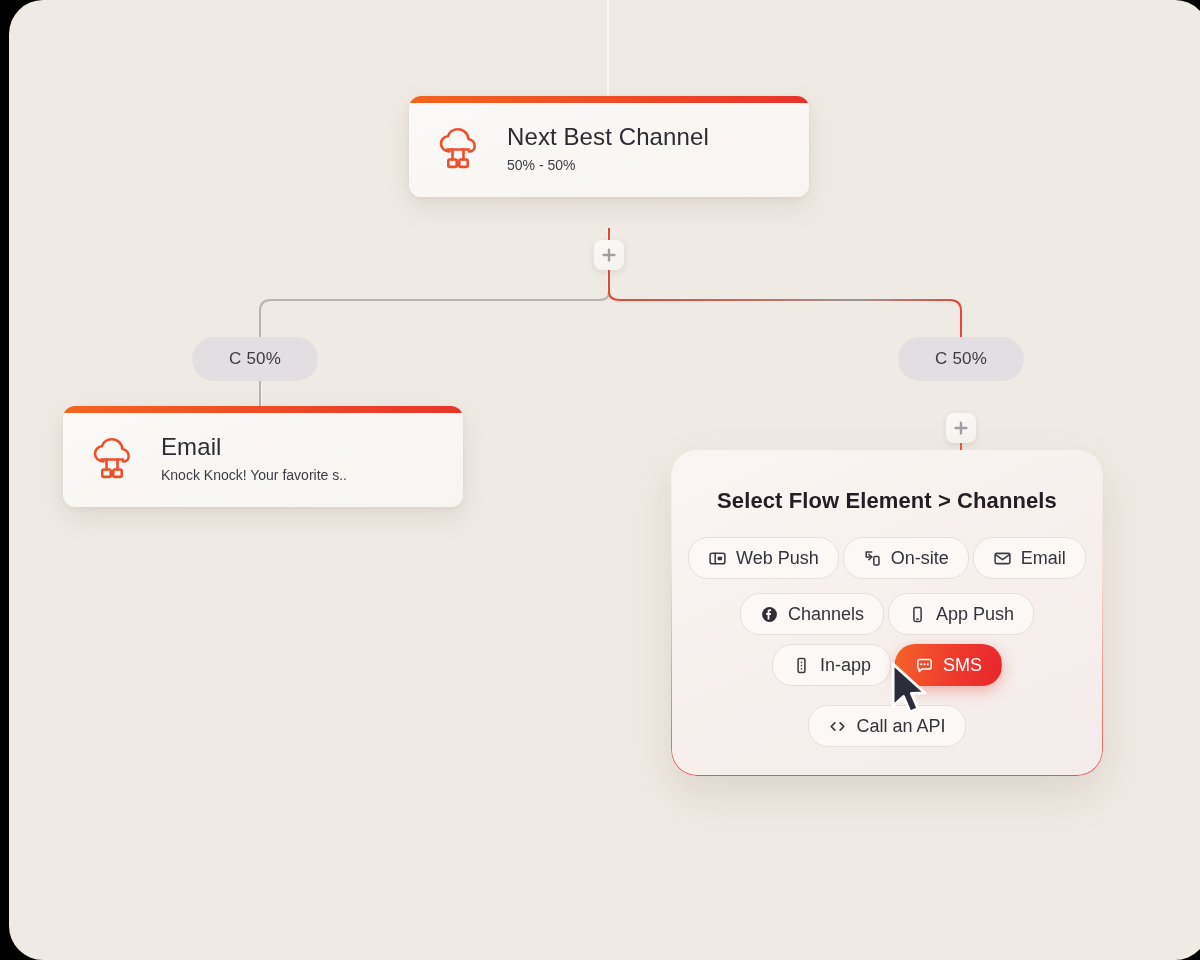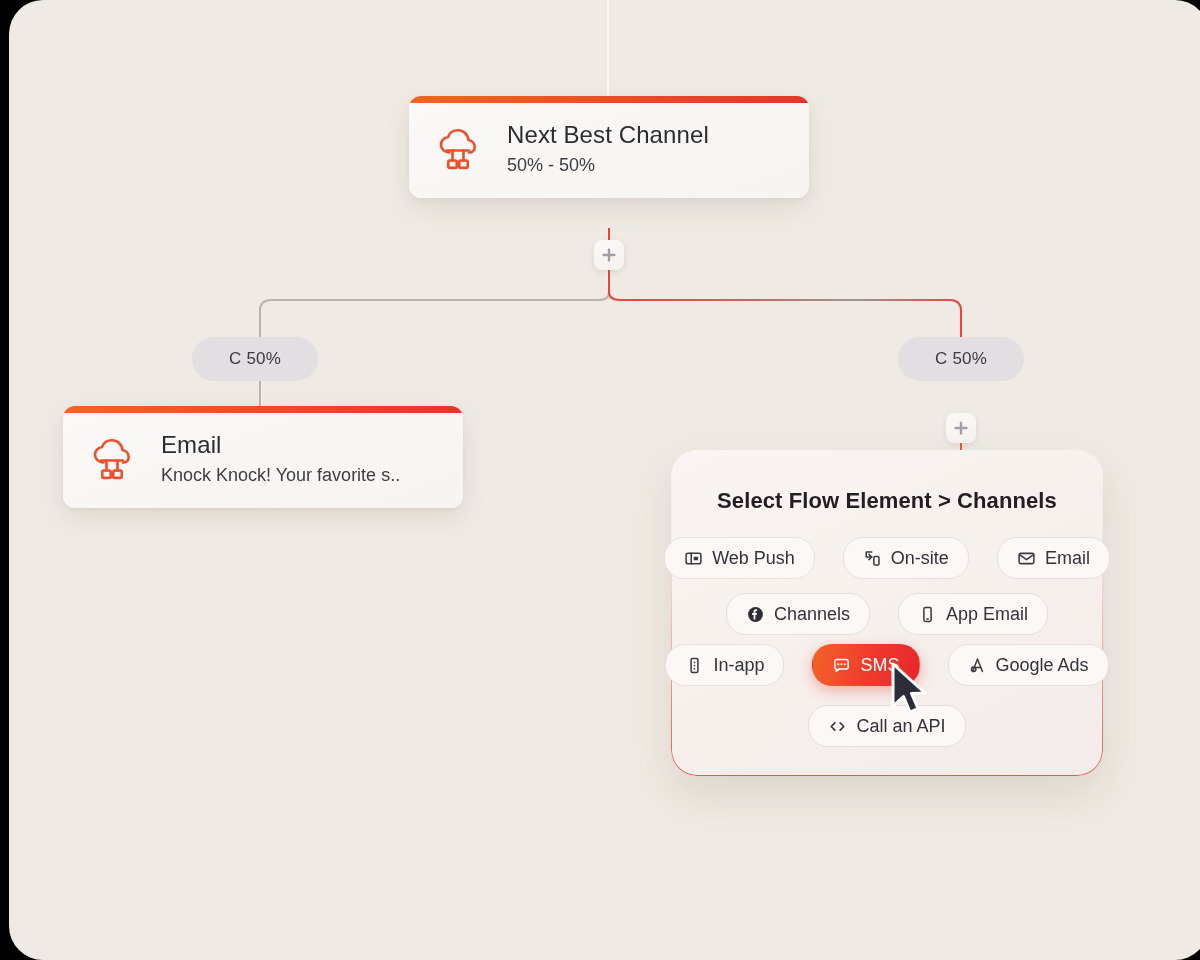--- a/index.html
+++ b/index.html
@@ -24,21 +24,21 @@
     background:linear-gradient(160deg,#fbf9f7 0%,#f7f4f1 100%);
     border-radius:12px;
     box-shadow:0 10px 26px rgba(120,100,90,.13), 0 2px 5px rgba(120,100,90,.08);
     overflow:hidden;
   }
   .card-bar{height:7px;width:100%;}
   .card-body{display:flex;align-items:center;padding:18px 22px 22px 22px;gap:22px;}
   .card-icon{width:54px;height:54px;flex:0 0 54px;display:flex;align-items:center;justify-content:center;}
   .card-txt{display:flex;flex-direction:column;gap:6px;min-width:0;}
   .card-title{font-size:24px;color:#2c2c33;letter-spacing:.1px;white-space:nowrap;}
-  .card-sub{font-size:18px;color:#3d3d45;white-space:nowrap;overflow:hidden;text-overflow:ellipsis;}
+  .card-sub{font-size:14px;color:#3d3d45;white-space:nowrap;overflow:hidden;text-overflow:ellipsis;}
 
   #node-root{left:400px;top:96px;width:400px;}
   #node-email{left:54px;top:406px;width:400px;}
 
   
   .plus-btn{
     position:absolute;width:30px;height:30px;border-radius:8px;
     background:linear-gradient(150deg,#fbf9f7,#f5f2ee);
     box-shadow:0 2px 6px rgba(120,100,90,.16);
     display:flex;align-items:center;justify-content:center;cursor:pointer;
@@ -66,21 +66,21 @@
     position:absolute;inset:0;border-radius:26px;pointer-events:none;
     border:1.6px solid transparent;
     background:linear-gradient(180deg, rgba(242,101,34,.0) 0%, rgba(242,101,34,.10) 35%, rgba(232,60,43,.85) 100%) border-box;
     -webkit-mask:linear-gradient(#000 0 0) padding-box,linear-gradient(#000 0 0);
     -webkit-mask-composite:xor;mask-composite:exclude;
   }
   #panel-title{
     position:absolute;left:0;right:0;top:38px;text-align:center;
     font-size:22px;font-weight:bold;color:#241d23;letter-spacing:.1px;
   }
-  .chip-row{position:absolute;left:0;right:0;display:flex;justify-content:center;gap:28px;}
+  .chip-row{position:absolute;left:0;right:0;display:flex;justify-content:center;gap:4px;}
   #row1{top:87px;} #row2{top:143px;} #row3{top:194px;} #row4{top:255px;}
 
   .chip{
     display:flex;align-items:center;gap:9px;
     height:40px;padding:0 19px;border-radius:20px;
     background:#fbf8f6;border:1px solid #e6dfdb;
     font-size:18px;color:#33333b;white-space:nowrap;cursor:pointer;
   }
   .chip svg{display:block;flex:0 0 auto;}
   .chip.active{
@@ -239,21 +239,21 @@
         </span>
         <span>Channels</span>
       </div>
       <div class="chip">
         <span>
           <svg width="19" height="19" viewBox="0 0 20 20" fill="none" stroke="#3a3a42" stroke-width="1.6" stroke-linecap="round" stroke-linejoin="round">
             <rect x="6.2" y="2.6" width="7.6" height="14.8" rx="1.8"></rect>
             <path d="M9.3,14.8 L10.7,14.8"></path>
           </svg>
         </span>
-        <span>App Email</span>
+        <span>App Push</span>
       </div>
     </div>
 
     <div class="chip-row" id="row3">
       <div class="chip">
         <span>
           <svg width="19" height="19" viewBox="0 0 20 20" fill="none" stroke="#3a3a42" stroke-width="1.6" stroke-linecap="round" stroke-linejoin="round">
             <rect x="6.4" y="2.6" width="7.2" height="14.8" rx="1.6"></rect>
             <circle cx="10" cy="6.6" r="0.9" fill="#3a3a42" stroke="none"></circle>
             <circle cx="10" cy="10" r="0.9" fill="#3a3a42" stroke="none"></circle>
@@ -265,31 +265,20 @@
       <div class="chip active">
         <span>
           <svg width="19" height="19" viewBox="0 0 20 20" fill="none" stroke="#ffffff" stroke-width="1.6" stroke-linecap="round" stroke-linejoin="round">
             <path d="M3,5.6 A2,2 0 0,1 5,3.6 L15,3.6 A2,2 0 0,1 17,5.6 L17,11.6
                      A2,2 0 0,1 15,13.6 L7.6,13.6 L4.4,16.2 L4.4,13.6 A1.4,1.4 0 0,1 3,12.2 Z"></path>
             <path d="M6.6,8.6 L6.6,8.6 M10,8.6 L10,8.6 M13.4,8.6 L13.4,8.6" stroke-width="2.2"></path>
           </svg>
         </span>
         <span>SMS</span>
       </div>
-      <div class="chip">
-        <span>
-          <svg width="19" height="19" viewBox="0 0 20 20" fill="none" stroke="#3a3a42" stroke-width="1.6" stroke-linecap="round" stroke-linejoin="round">
-            <path d="M10,3.4 L15.2,16.4"></path>
-            <path d="M10,3.4 L4.8,16.4"></path>
-            <path d="M6.6,12 L13.4,12"></path>
-            <circle cx="6.0" cy="14.0" r="2.3"></circle>
-          </svg>
-        </span>
-        <span>Google Ads</span>
-      </div>
     </div>
 
     <div class="chip-row" id="row4">
       <div class="chip">
         <span>
           <svg width="19" height="19" viewBox="0 0 20 20" fill="none" stroke="#3a3a42" stroke-width="1.8" stroke-linecap="round" stroke-linejoin="round">
             <path d="M7.2,6.2 L3.4,10 L7.2,13.8"></path>
             <path d="M12.8,6.2 L16.6,10 L12.8,13.8"></path>
           </svg>
         </span>

